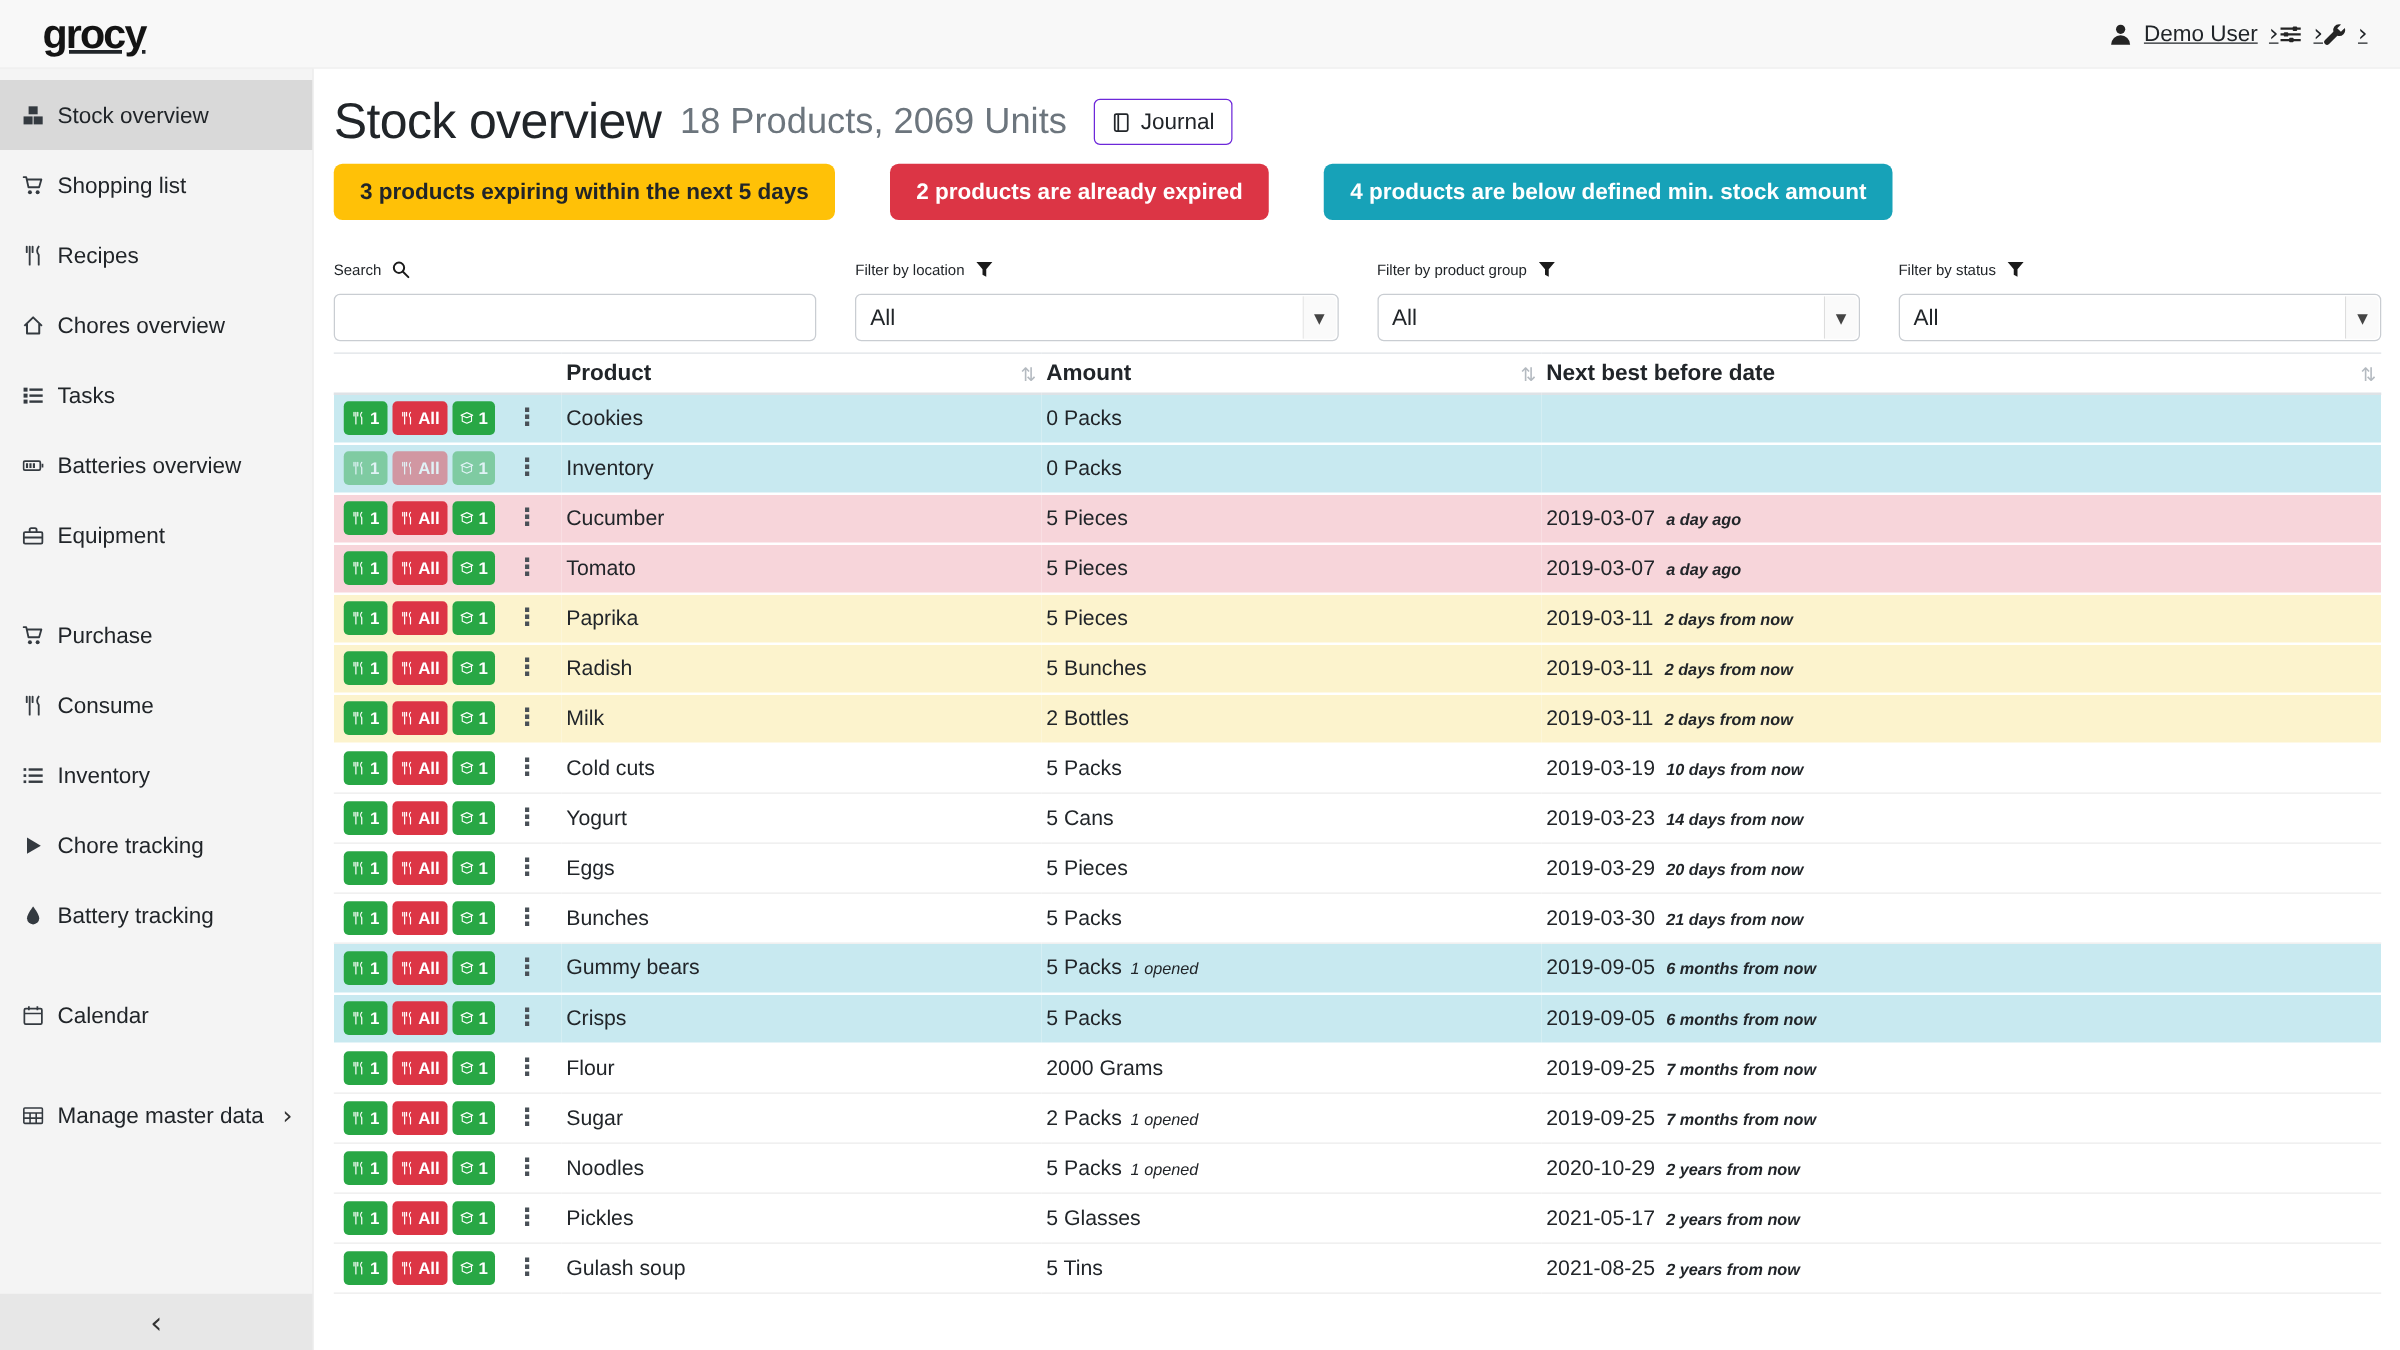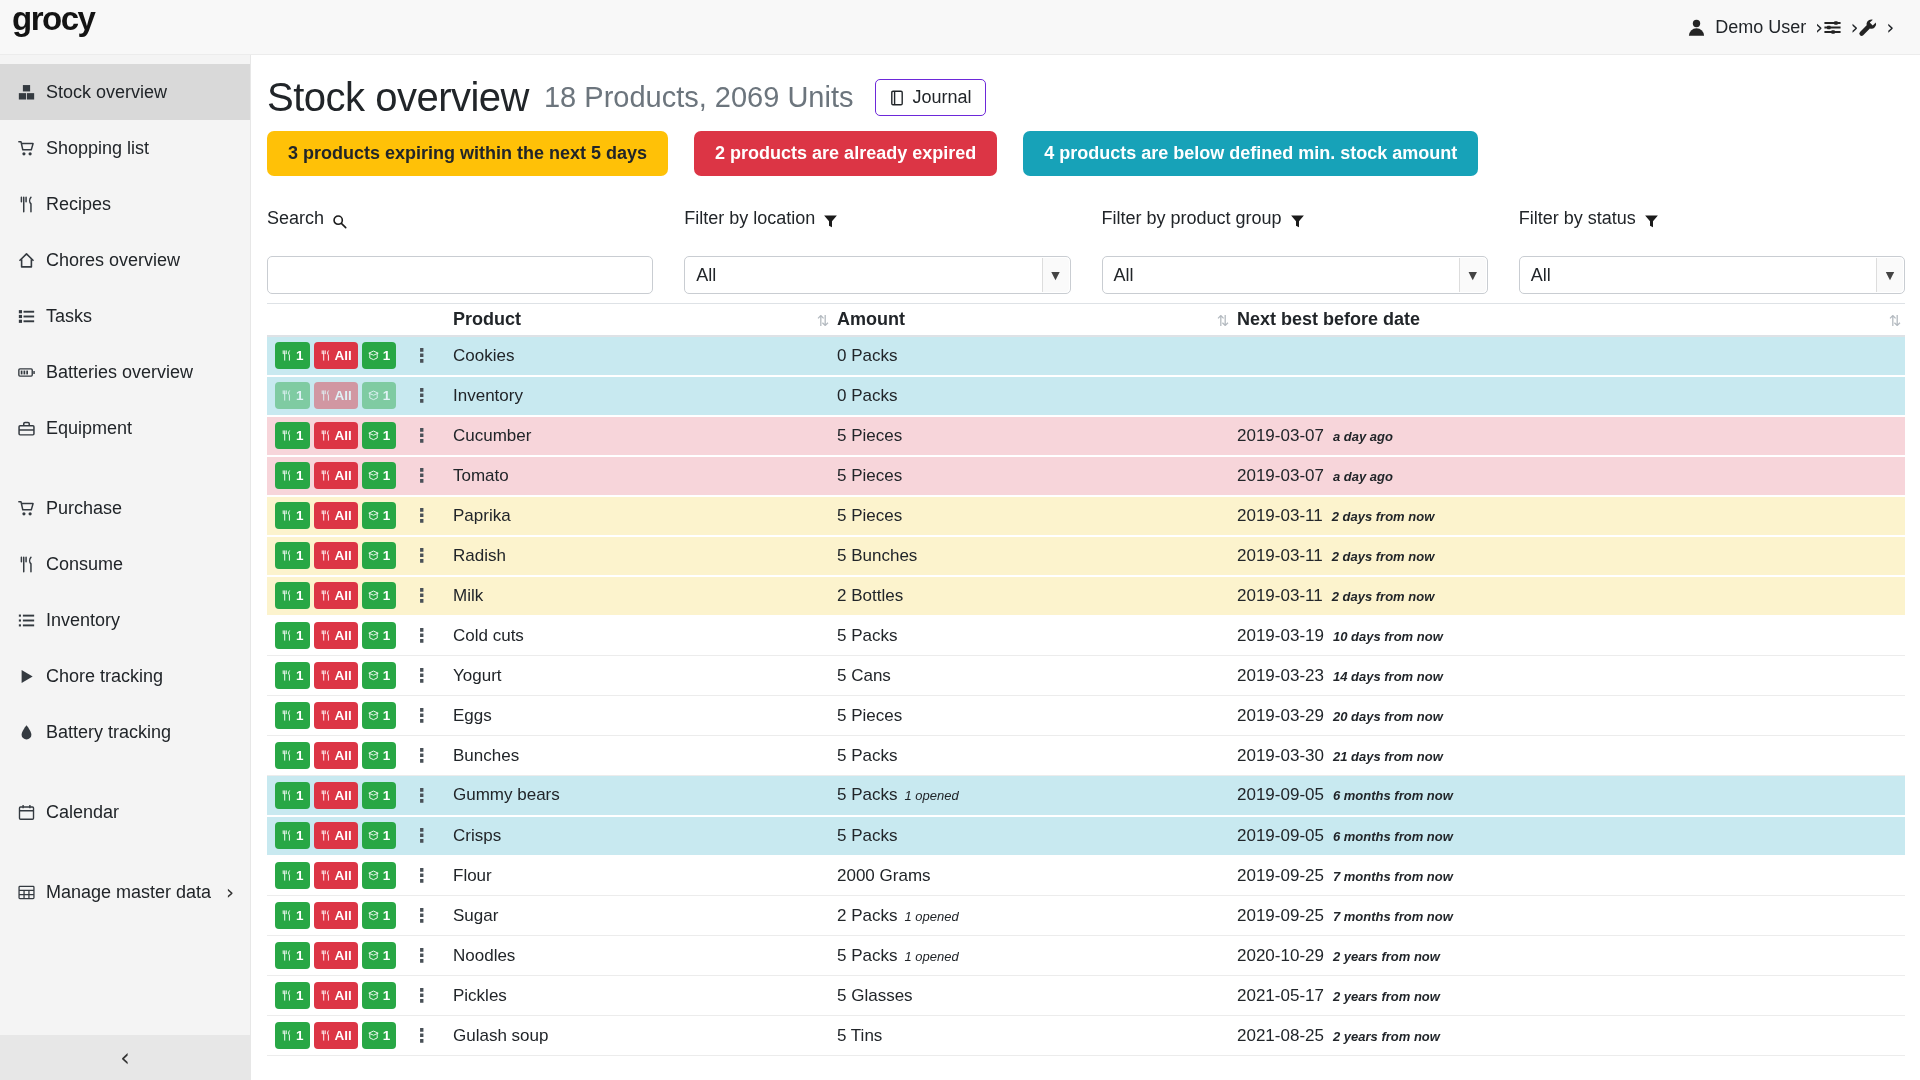--- a/index.html
+++ b/index.html
@@ -5,22 +5,22 @@
   html,body{margin:0;padding:0;width:1920px;height:1080px;overflow:hidden;
     font-family:"Liberation Sans", sans-serif; background:#fff; color:#212529;}
   *{box-sizing:border-box;}
   .glyph{font-family:"DejaVu Sans", sans-serif;}
 
   .app{display:grid;width:1920px;height:1080px;
     grid-template-rows:55px 1fr;grid-template-columns:251px 1fr;
     grid-template-areas:"top top" "side main";}
 
   
-  .topbar{grid-area:top;display:flex;justify-content:space-between;
-    background:#f8f8f8;border-bottom:1px solid #ececec;padding:0 26px 0 12px;}
+  .topbar{grid-area:top;display:flex;justify-content:space-between;align-items:center;
+    background:#f8f8f8;border-bottom:1px solid #ececec;padding:0 26px 0 34px;text-decoration:underline;}
   .logo{font-size:33px;font-weight:700;letter-spacing:-1.5px;color:#141414;cursor:pointer;}
   .top-right{display:flex;align-items:center;}
   .menu-item{display:flex;align-items:center;gap:9px;font-size:18px;color:#212529;cursor:pointer;}
   .chev{font-size:19px;color:#212529;line-height:1;}
   .icon{display:inline-flex;width:1em;height:1em;flex:0 0 auto;}
   .icon svg{width:100%;height:100%;display:block;}
   .menu-item .icon{font-size:19px;color:#242424;}
 
   
   .sidebar{grid-area:side;background:#f4f4f4;border-right:1px solid #e7e7e7;
@@ -39,30 +39,30 @@
   
   .main{grid-area:main;background:#fff;padding:20px 15px 0 16px;overflow:hidden;}
   .page-head{display:flex;align-items:center;gap:15px;}
   h1{margin:0;font-size:40px;font-weight:500;letter-spacing:-.5px;color:#212529;}
   .subtitle{font-size:29px;color:#6c757d;font-weight:400;}
   .journal-btn{display:inline-flex;align-items:center;gap:8px;margin-left:6px;
     background:#fff;border:1px solid #6d28d9;border-radius:5px;color:#212529;
     font-size:18px;padding:7px 13px;cursor:pointer;font-family:inherit;}
   .journal-btn .icon{font-size:16px;color:#212529;}
 
-  .alerts{display:flex;gap:26px;margin-top:11px;}
+  .alerts{display:flex;gap:44px;margin-top:11px;}
   .alert{height:45px;display:inline-flex;align-items:center;padding:0 21px;
     border-radius:7px;font-size:18px;font-weight:600;cursor:pointer;white-space:nowrap;}
   .alert.warning{color:#212529;}
   .alert.danger{color:#fff;}
   .alert.info{color:#fff;}
 
   
   .filters{display:grid;grid-template-columns:repeat(4,1fr);column-gap:31px;margin-top:32px;}
-  .filter-label{display:flex;align-items:flex-end;gap:8px;font-size:18px;margin-bottom:27px;}
+  .filter-label{display:flex;align-items:flex-end;gap:8px;font-size:12px;margin-bottom:12px;}
   .filter-label .icon{font-size:15px;color:#1b1b1b;}
   .control{height:38px;border:1px solid #c9cdd2;border-radius:5px;background:#fff;
     font-size:18px;width:100%;}
   input.control{padding:0 10px;font-family:inherit;color:#212529;}
   .select{position:relative;display:flex;align-items:center;padding:0 11px;cursor:pointer;color:#212529;}
   .select .caret{position:absolute;right:1px;top:1px;bottom:1px;width:27px;
     background:#fafafa;border-left:1px solid #ddd;border-radius:0 4px 4px 0;
     display:flex;align-items:center;justify-content:center;font-size:11px;color:#444;}
 
   

